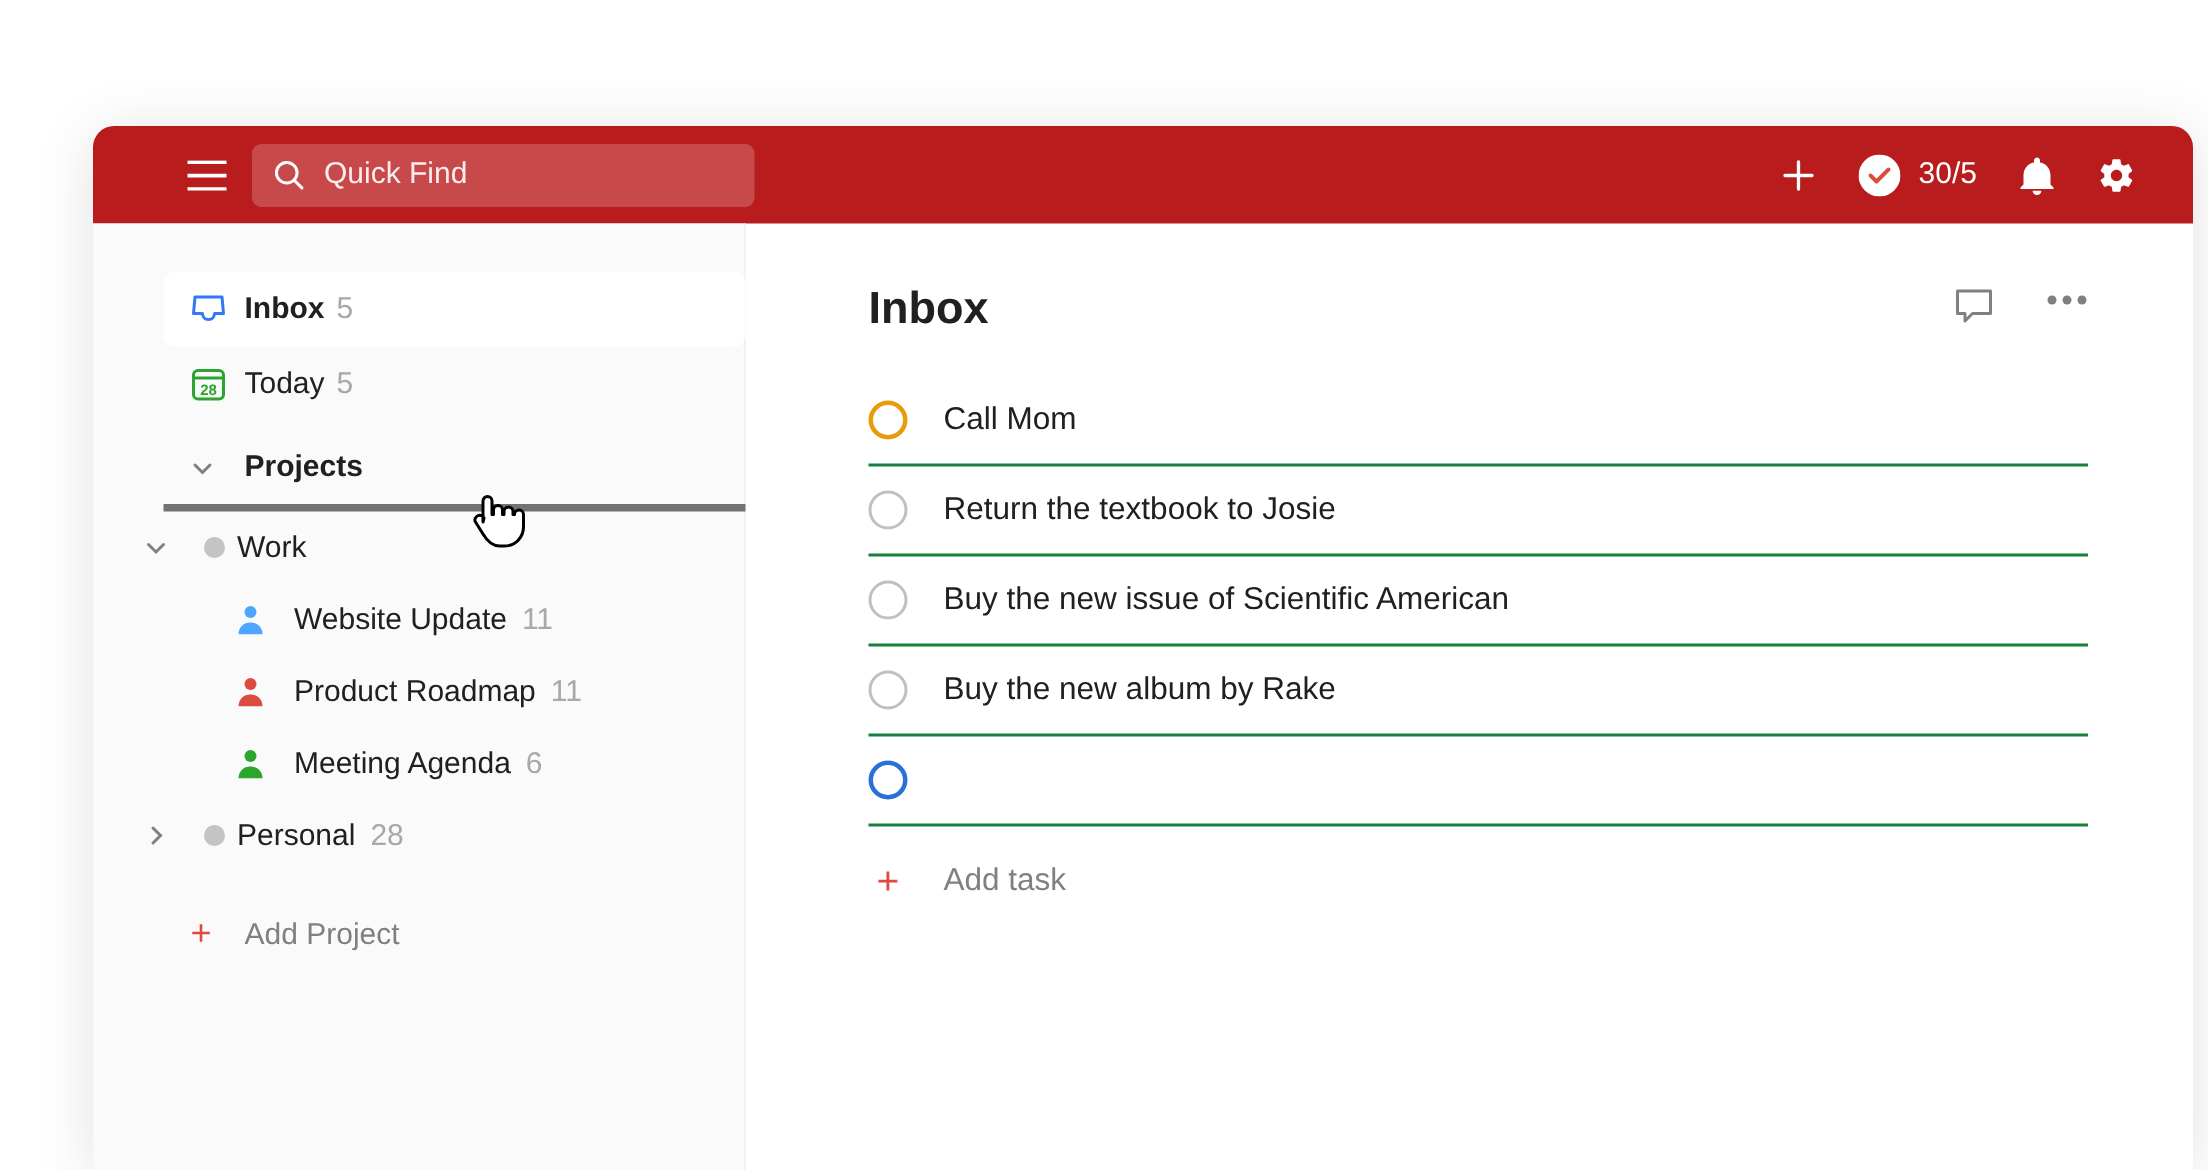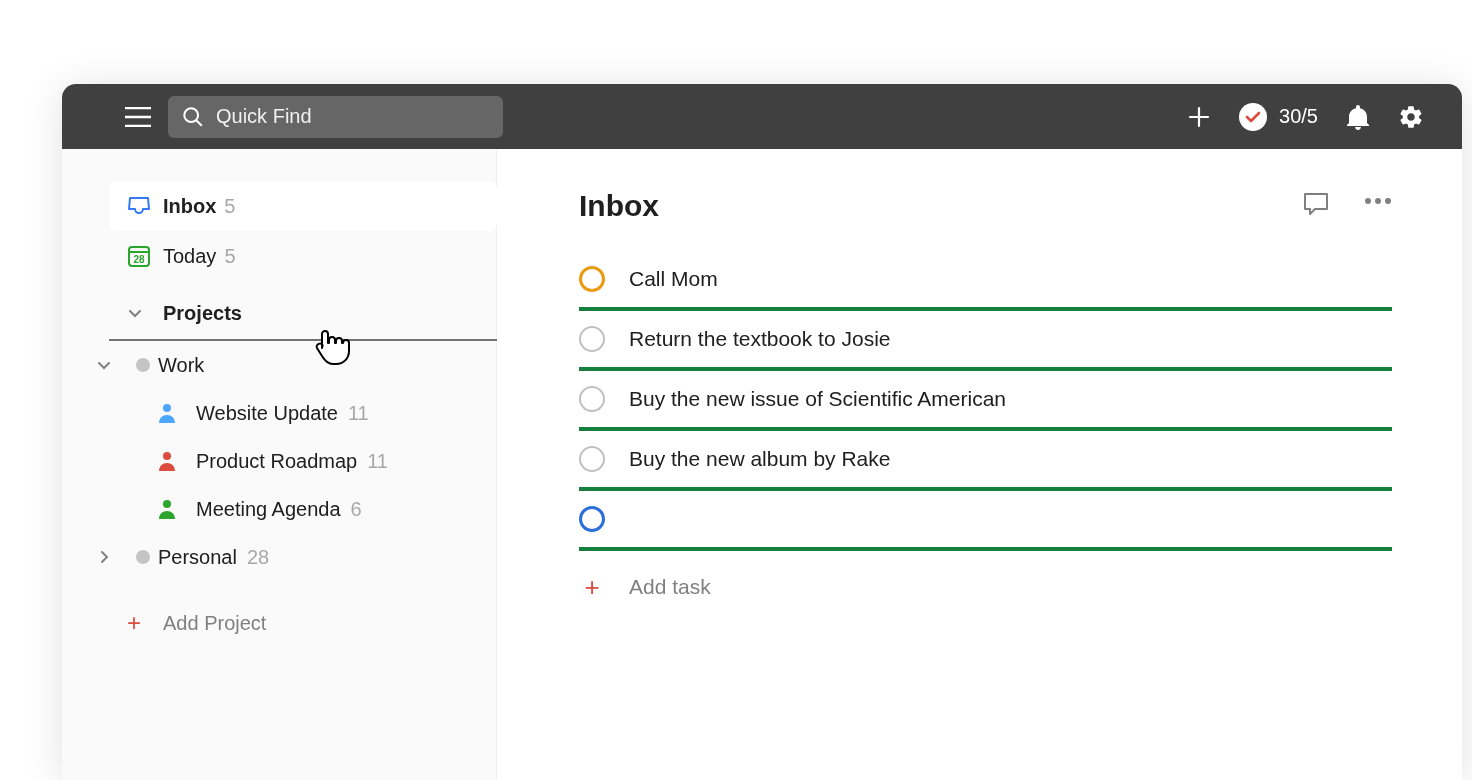--- a/index.html
+++ b/index.html
@@ -17,21 +17,21 @@
     right: 10px;
     bottom: 0;
     background: #fff;
     border-radius: 14px 14px 0 0;
     box-shadow: 0 4px 40px rgba(0,0,0,0.12);
     overflow: hidden;
   }
   
   .topbar {
     height: 65px;
-    background: #404040;
+    background: #b91c1c;
     display: flex;
     align-items: center;
     padding: 0 38px 0 56px;
     color: #fff;
   }
   .menu-btn { width: 40px; display:flex; align-items:center; justify-content:center; cursor:pointer; }
   .search-box {
     margin-left: 10px;
     height: 42px;
     width: 335px;
@@ -82,21 +82,21 @@
   .projects-header {
     height: 54px;
     margin: 6px 0 0 47px;
     width: 388px;
     display:flex;
     align-items:center;
     font-size: 20px;
     font-weight: 700;
     color:#202020;
     padding-left: 18px;
-    border-bottom: 2px solid #737373;
+    border-bottom: 5px solid #737373;
     cursor:pointer;
   }
   .projects-header .chev { width: 36px; display:flex; align-items:center; }
   .folder-item {
     height: 48px;
     margin-left: 22px;
     display:flex;
     align-items:center;
     font-size: 20px;
     color:#202020;
@@ -135,21 +135,21 @@
   .main { flex:1; padding: 40px 70px 0 82px; }
   .main-header { display:flex; align-items:center; margin-bottom: 28px; }
   .main-title { font-size: 30px; font-weight: 800; color:#202020; flex:1; }
   .main-actions { display:flex; gap: 34px; }
   .main-action { cursor:pointer; color:#808080; }
 
   .task-row {
     display:flex;
     align-items:center;
     height: 60px;
-    border-bottom: 4px solid #15803d;
+    border-bottom: 2px solid #15803d;
     font-size: 21px;
     color:#202020;
   }
   .task-row .checkbox {
     width: 26px; height:26px; border-radius:50%;
     border: 2px solid #c0c0c0;
     margin-right: 24px;
     flex-shrink:0;
     cursor:pointer;
   }

